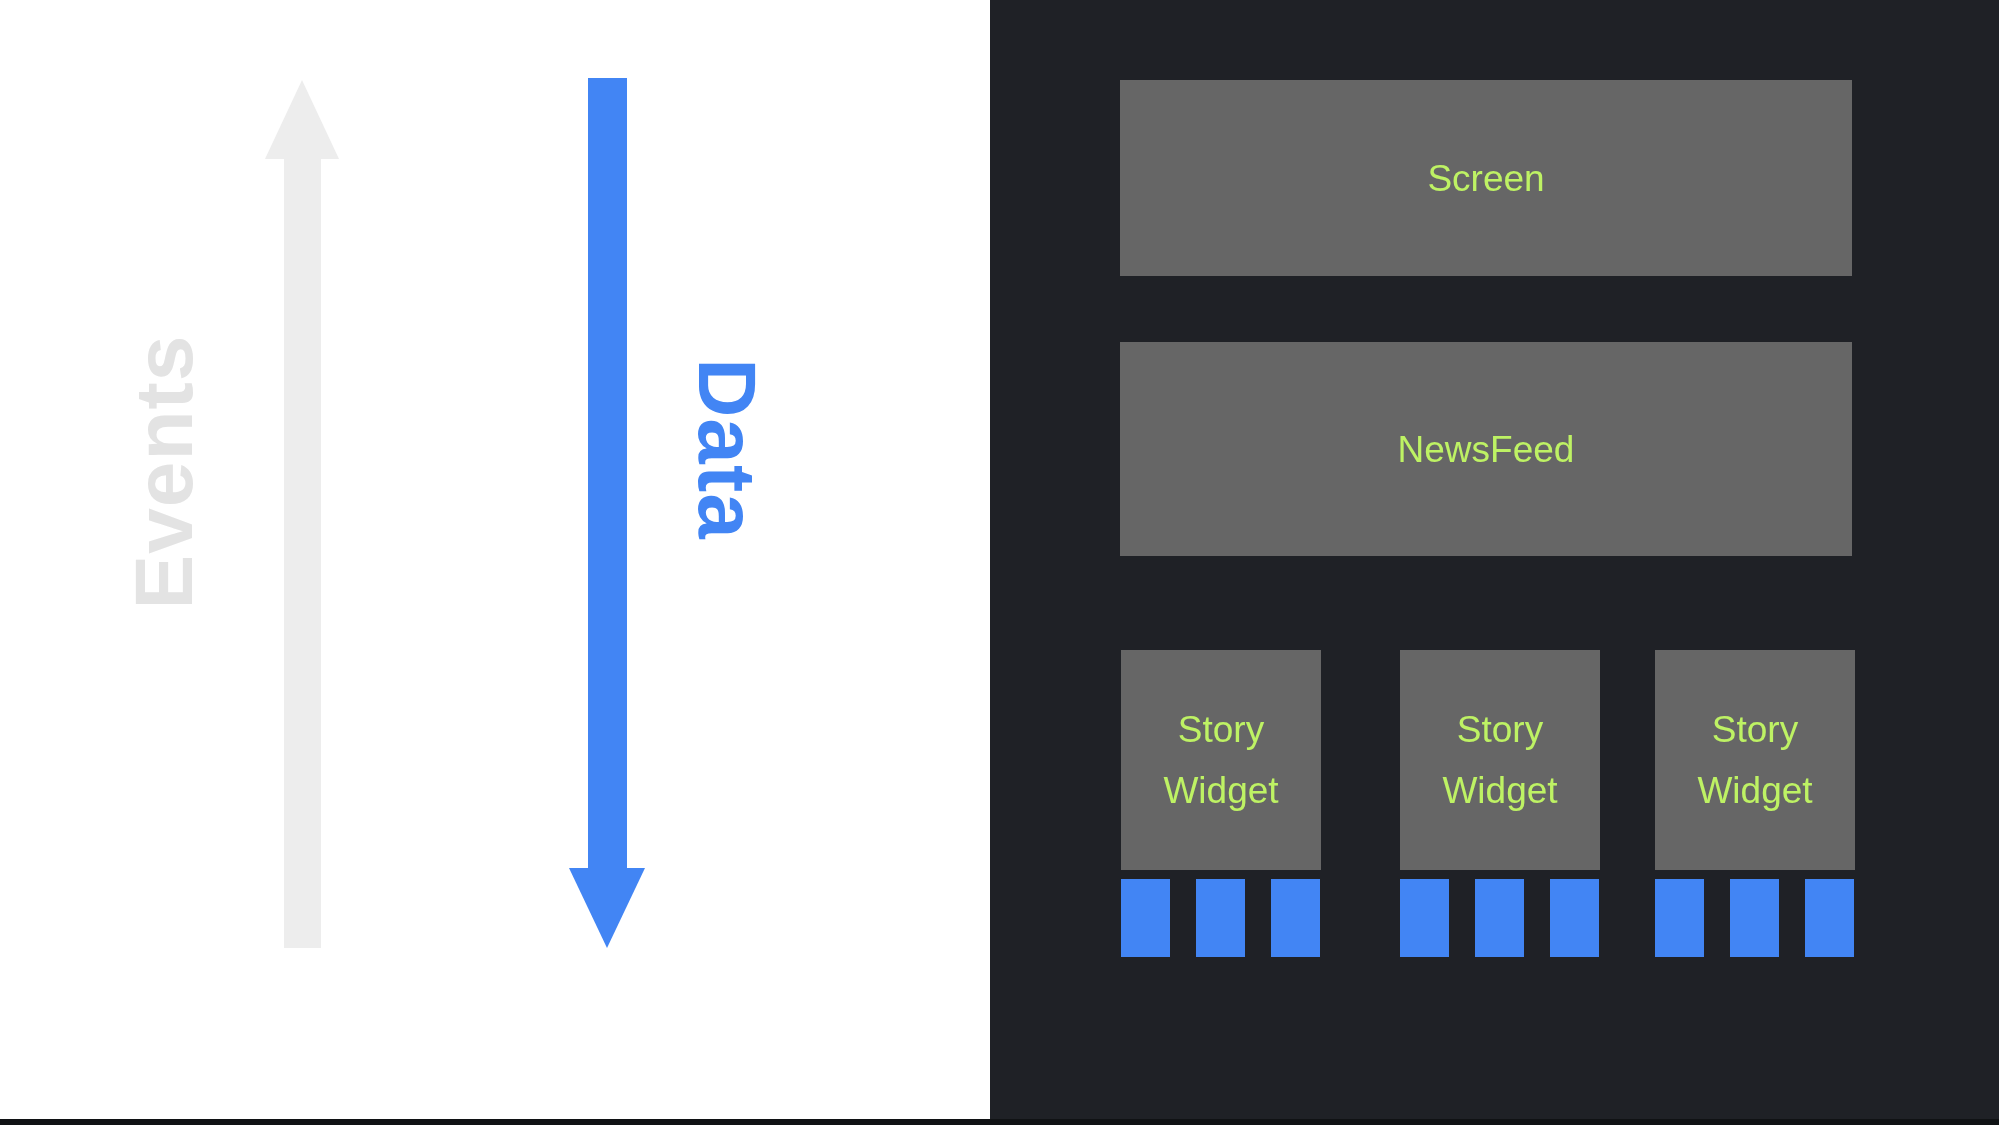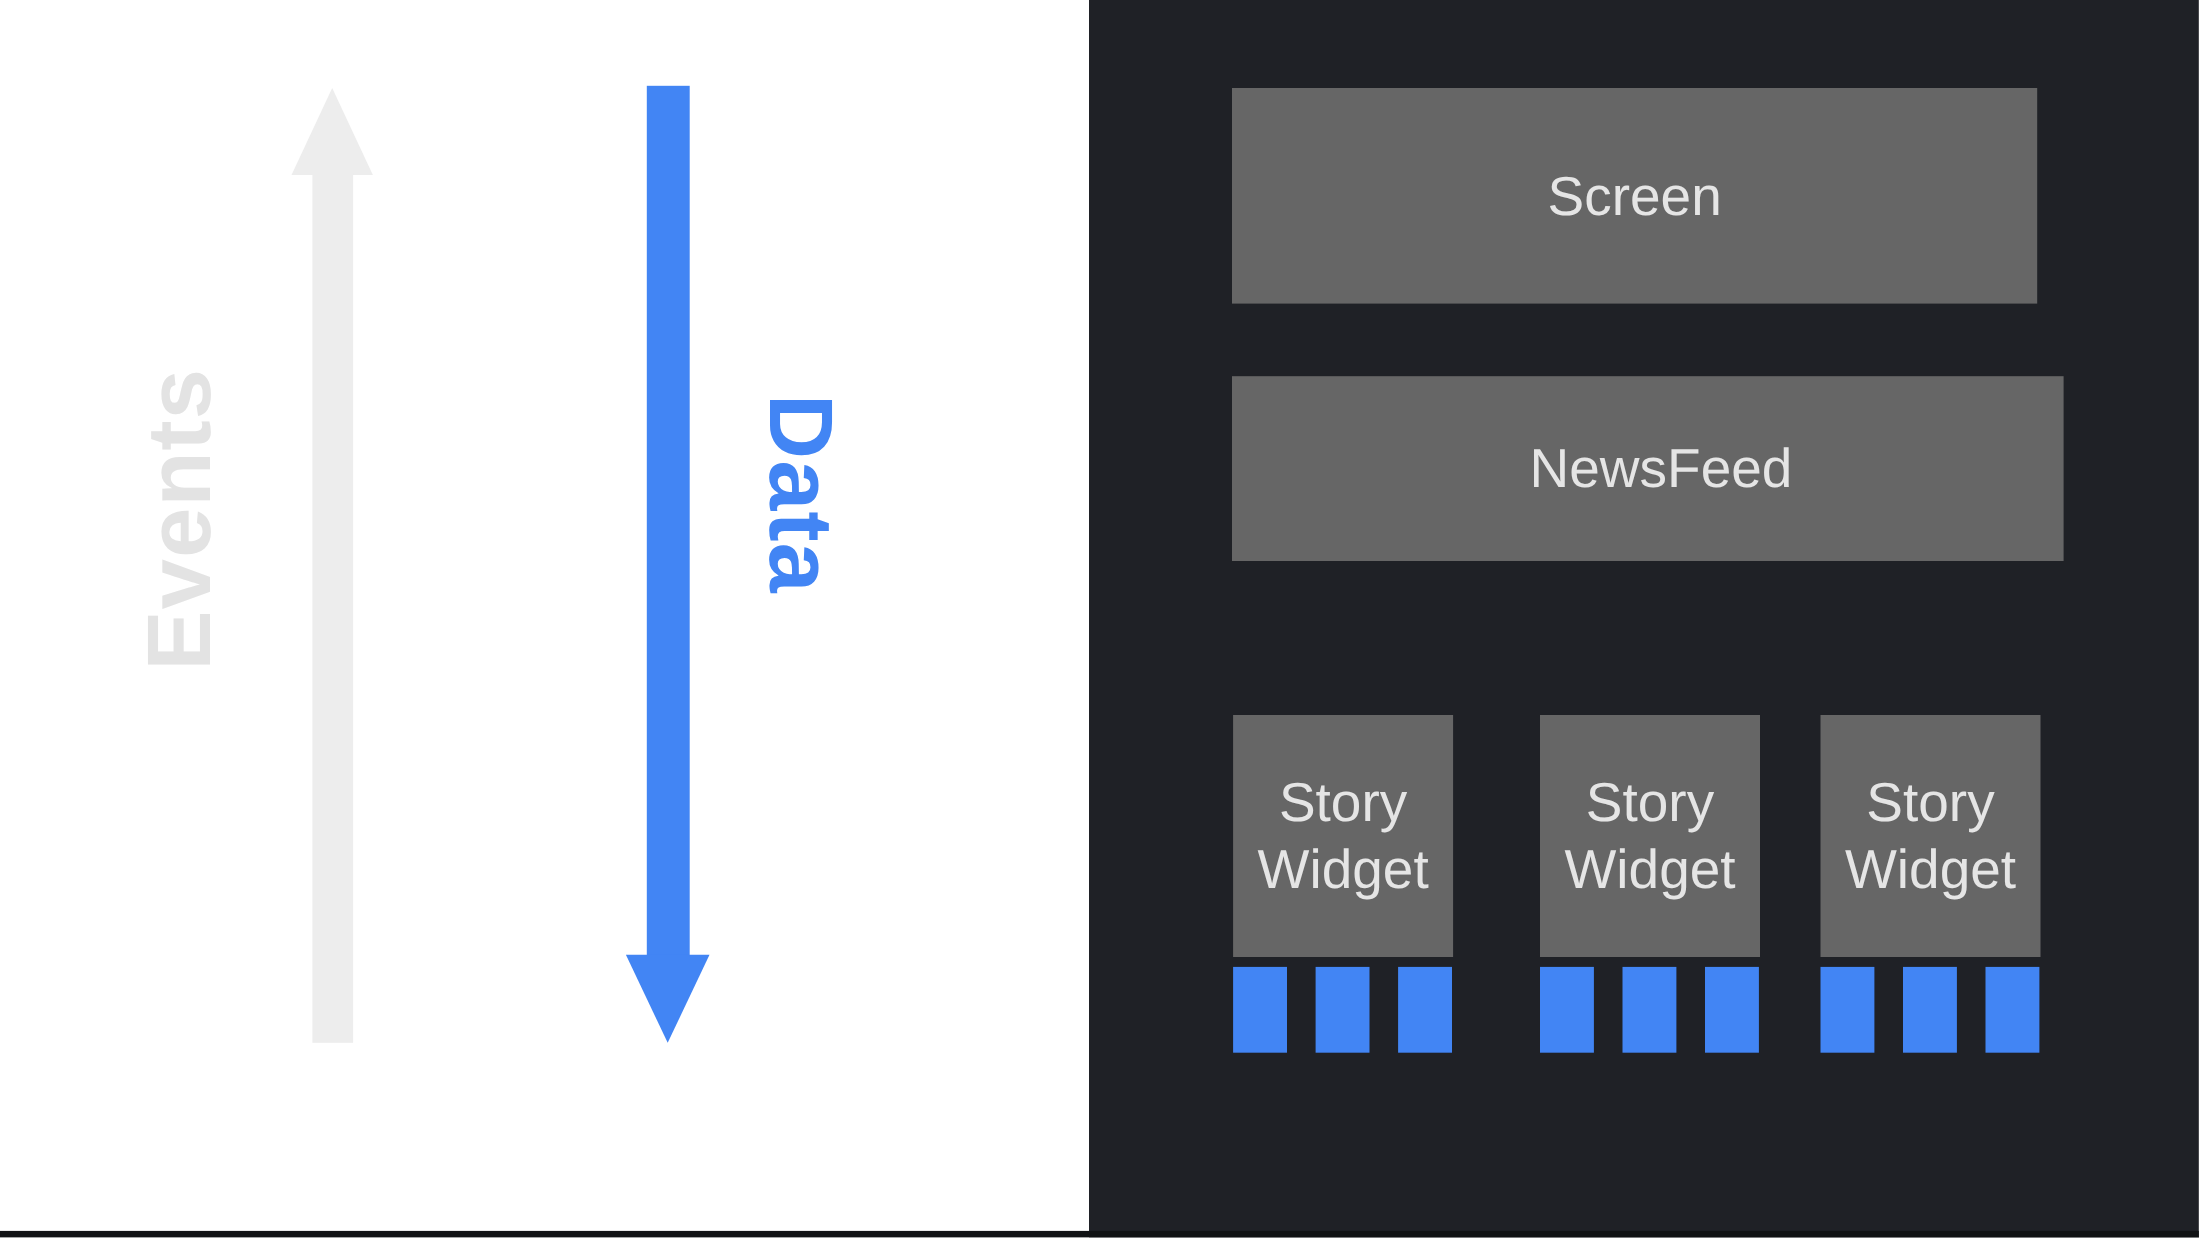--- a/index.html
+++ b/index.html
@@ -72,30 +72,30 @@
   
   .right-panel {
     position: absolute;
     left: 990px; top: 0;
     width: 1009px; height: 1125px;
     background: #1f2126;
   }
   .gray-box {
     position: absolute;
     background: #666666;
-    color: #e5e5e5;
+    color: #bef264;
     display: flex;
     align-items: center;
     justify-content: center;
     text-align: center;
-    font-size: 50px;
+    font-size: 37px;
     line-height: 61px;
   }
   .screen-box   { left: 130px; top: 80px;  width: 732px; height: 196px; }
-  .newsfeed-box { left: 130px; top: 342px; width: 732px; height: 168px; padding-left: 24px; }
+  .newsfeed-box { left: 130px; top: 342px; width: 732px; height: 214px; }
   .story-box    { top: 650px; width: 200px; height: 220px; }
   .story-box-1  { left: 131px; }
   .story-box-2  { left: 410px; }
   .story-box-3  { left: 665px; }
   .story-line { display: block; }
 
   .blue-square {
     position: absolute;
     top: 879px;
     width: 49px; height: 78px;

